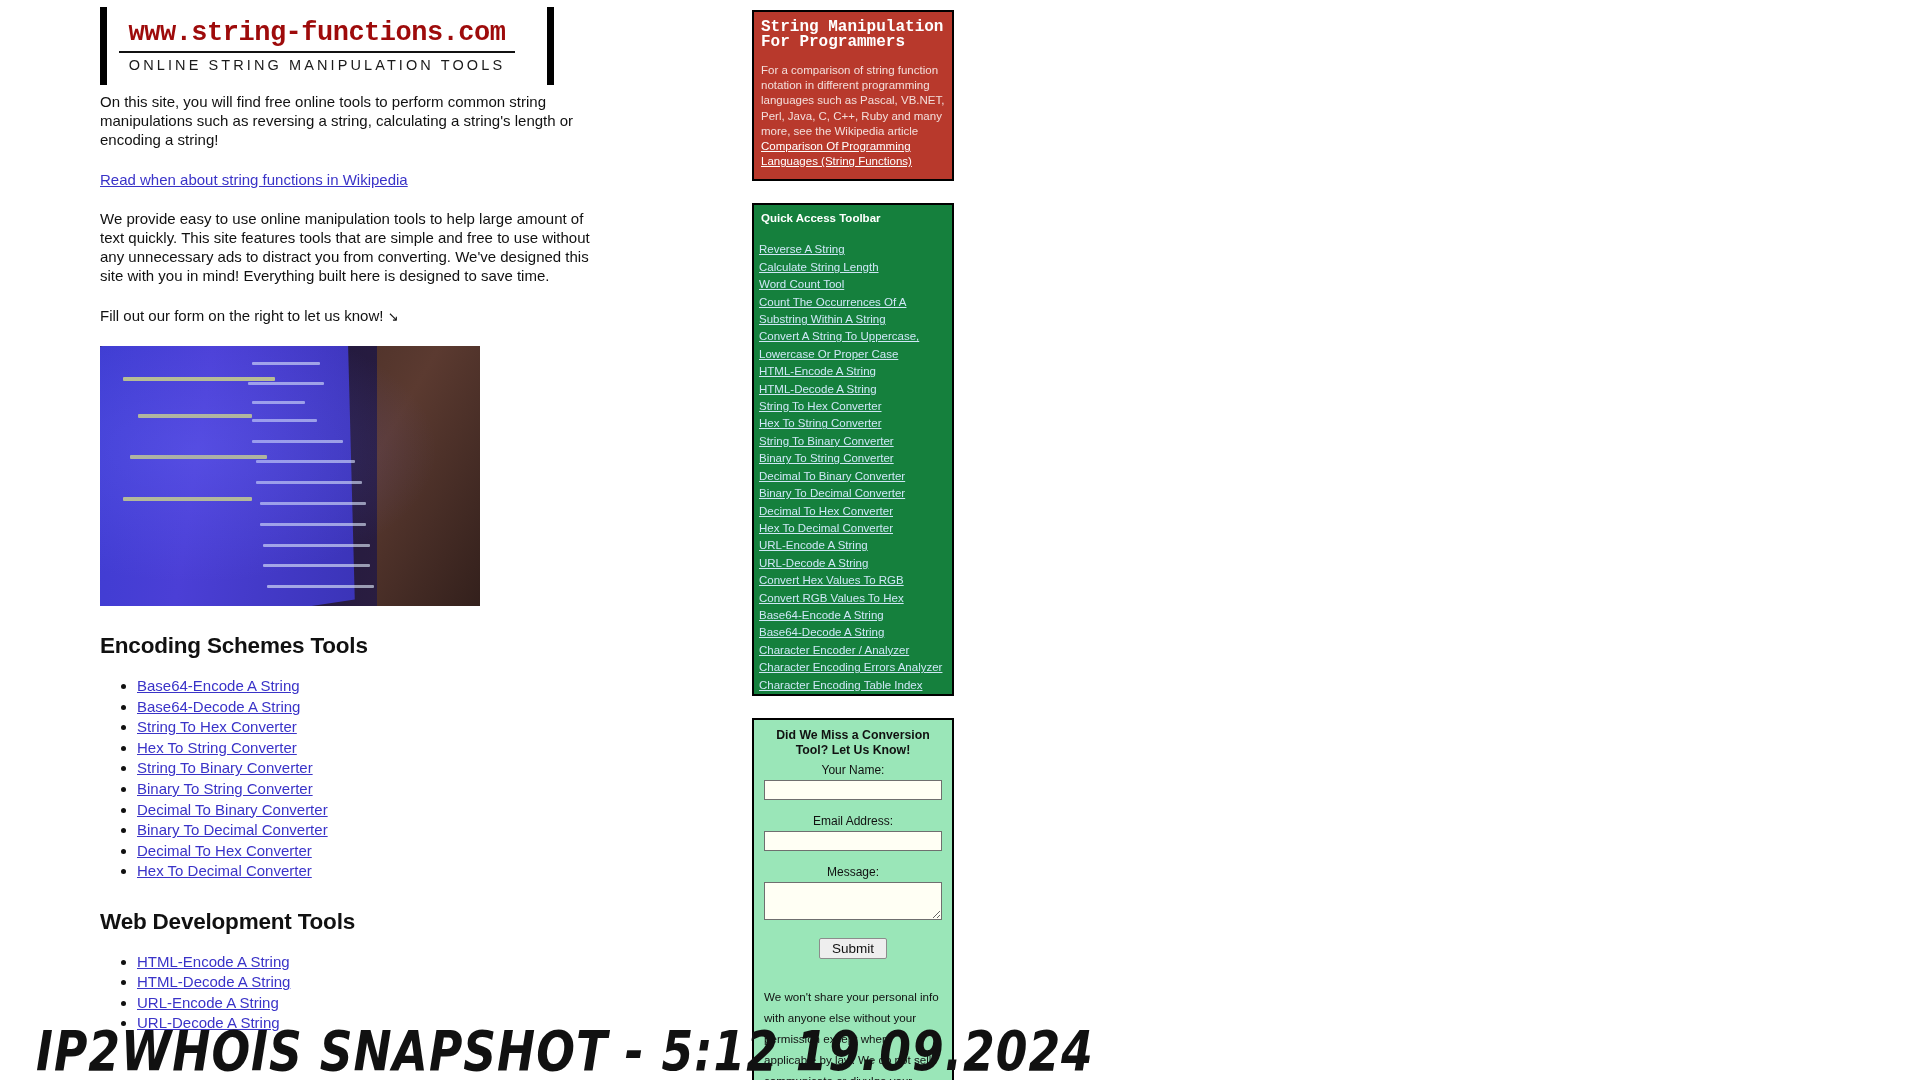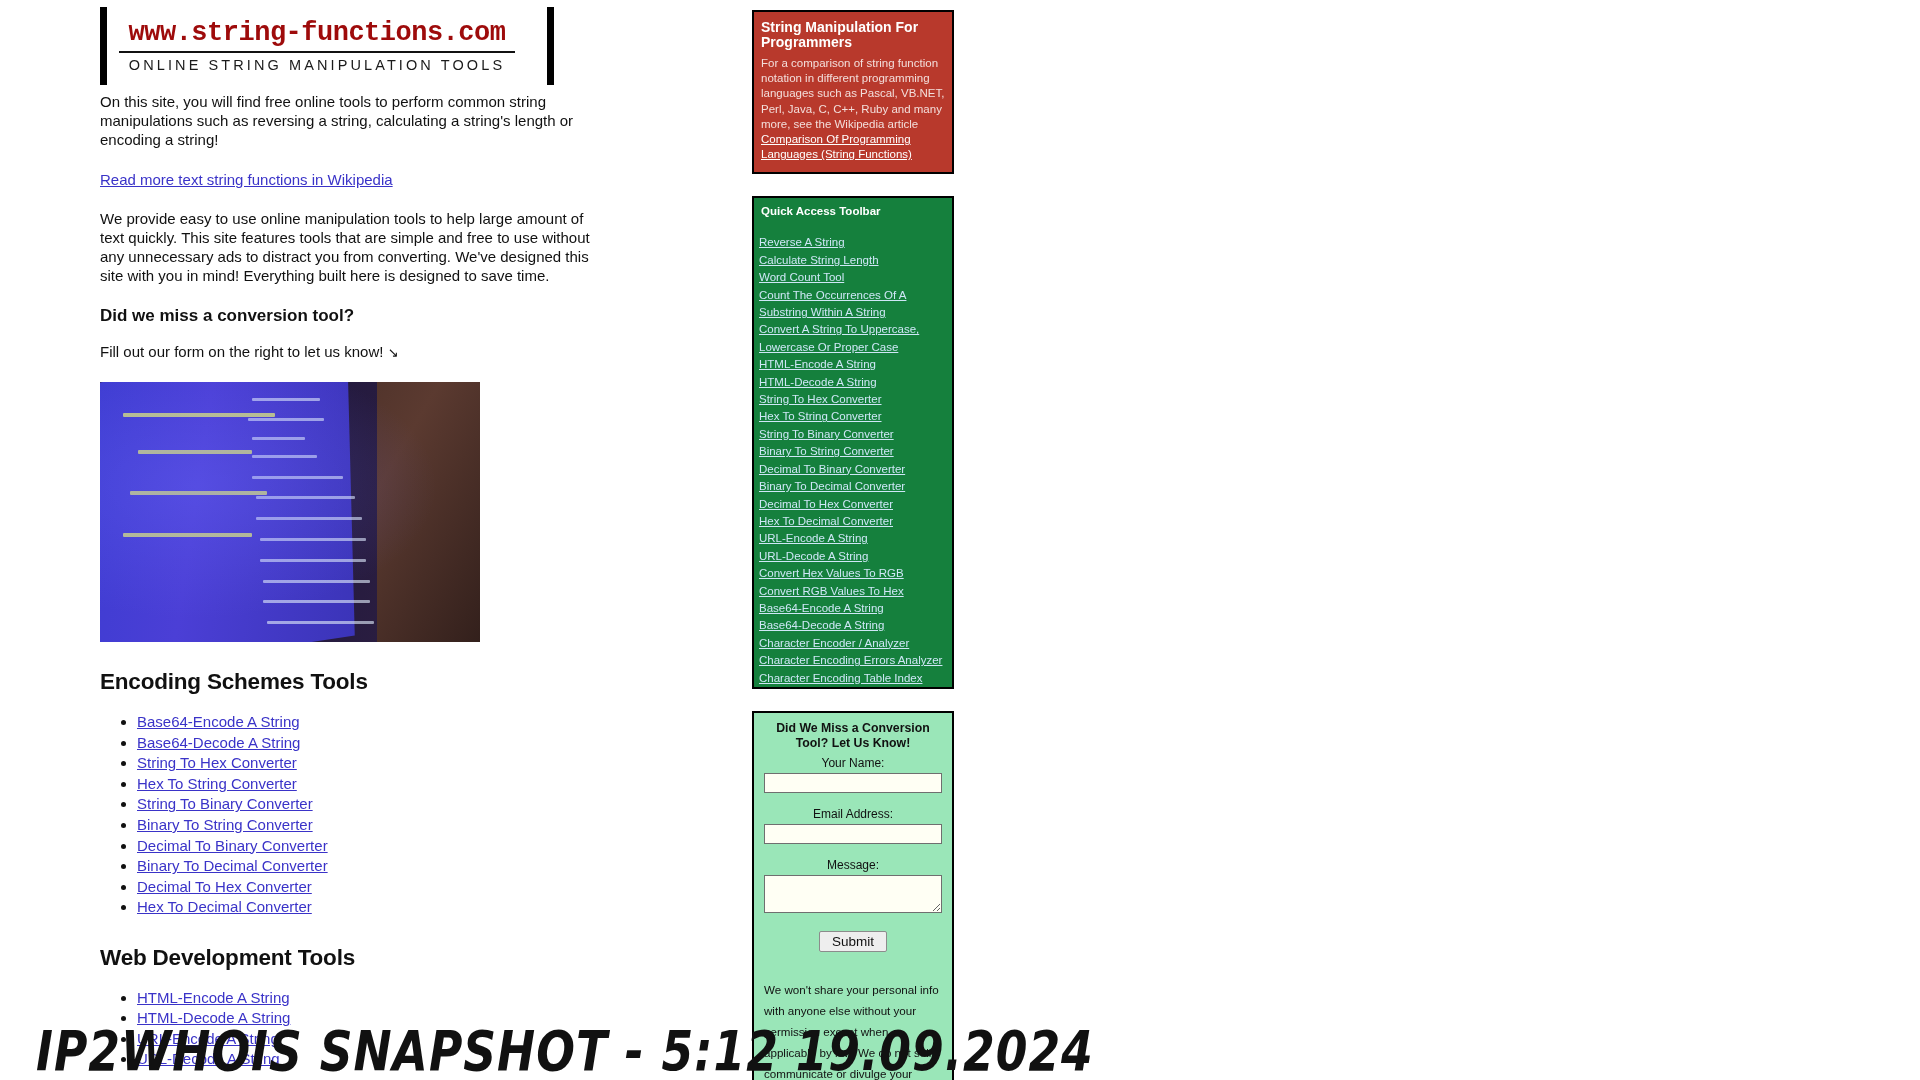--- a/index.html
+++ b/index.html
@@ -160,23 +160,24 @@
   }
 
   .panel.red {
     background: #b8392c;
     padding: 8px 7px 10px 7px;
     min-height: 150px;
   }
   .panel.red .ptitle {
     color: #ffffff;
     font-weight: bold;
-    font-size: 14px;
+    font-size: 16px;
     line-height: 15px;
-    margin-bottom: 6px;
+    margin-bottom: 13px;
+    font-family: Liberation Mono, monospace;
   }
   .panel.red .ptext {
     color: #f3dedb;
     font-size: 11.5px;
     line-height: 15.2px;
   }
   .panel.red a {
     color: #ffffff;
     text-decoration: underline;
   }
@@ -293,26 +294,25 @@
         <div class="logo-top">www.string-functions.com</div>
         <div class="logo-rule"></div>
         <div class="logo-sub">ONLINE STRING MANIPULATION TOOLS</div>
       </div>
       <div class="logo-bar right"></div>
     </div>
 
     <p class="body-p">On this site, you will find free online tools to perform common string manipulations such as reversing a string, calculating a string's length or encoding a string!</p>
 
     <p class="body-p" style="margin-bottom:20px;">
-      <a class="link" href="#">Read more text string functions in Wikipedia</a>
+      <a class="link" href="#">Read when about string functions in Wikipedia</a>
     </p>
 
     <p class="body-p">We provide easy to use online manipulation tools to help large amount of text quickly. This site features tools that are simple and free to use without any unnecessary ads to distract you from converting. We've designed this site with you in mind! Everything built here is designed to save time.</p>
 
-    <h3 class="sub-h">Did we miss a conversion tool?</h3>
 
     <p class="body-p" style="margin-bottom:0;">
       <span>Fill out our form on the right to let us know!</span>
       <span style="font-size:13px;">↘</span>
     </p>
 
     <div class="photo">
       <div class="bg-right"></div>
       <div class="screen2"></div>
       <div class="screen"></div>

